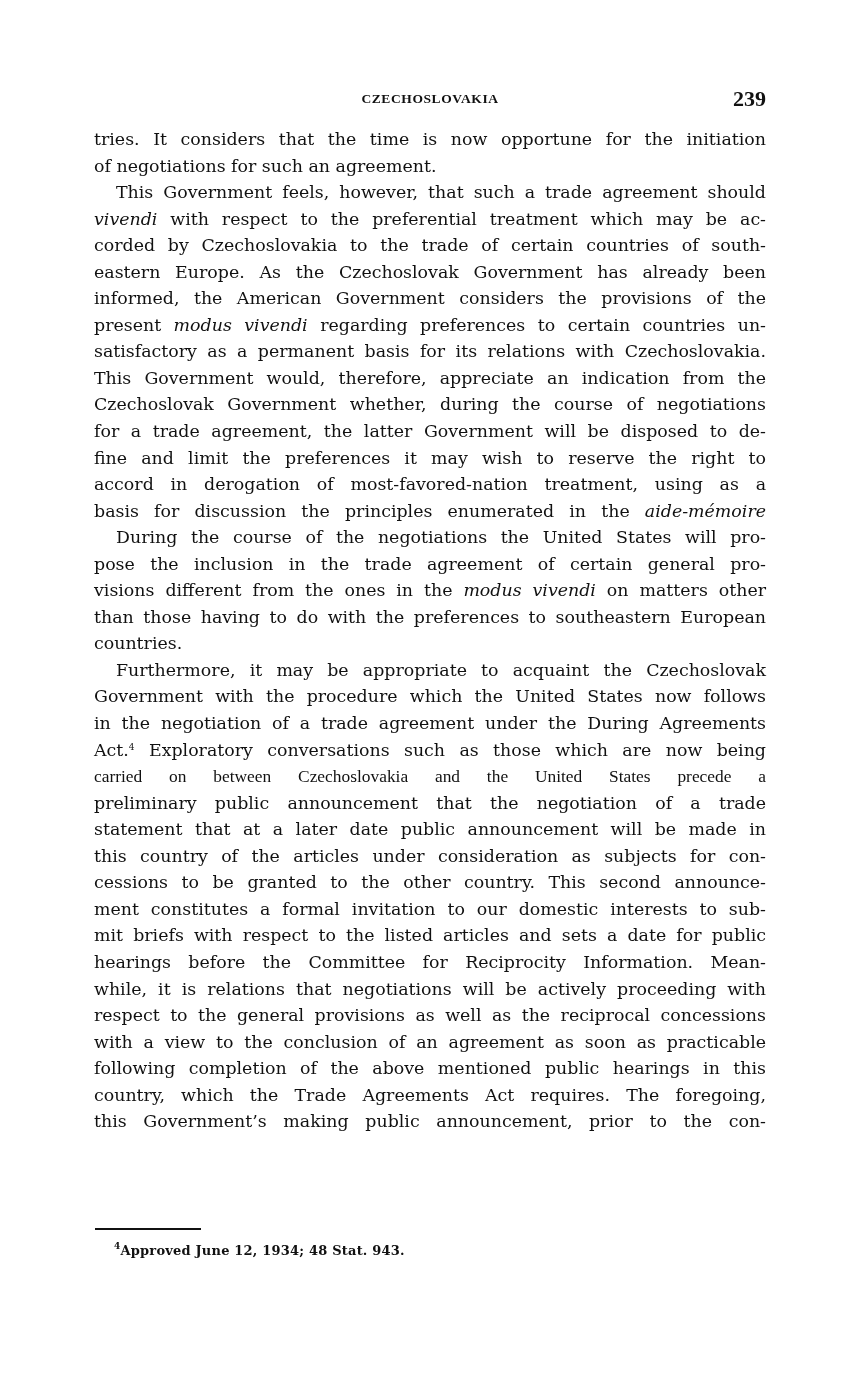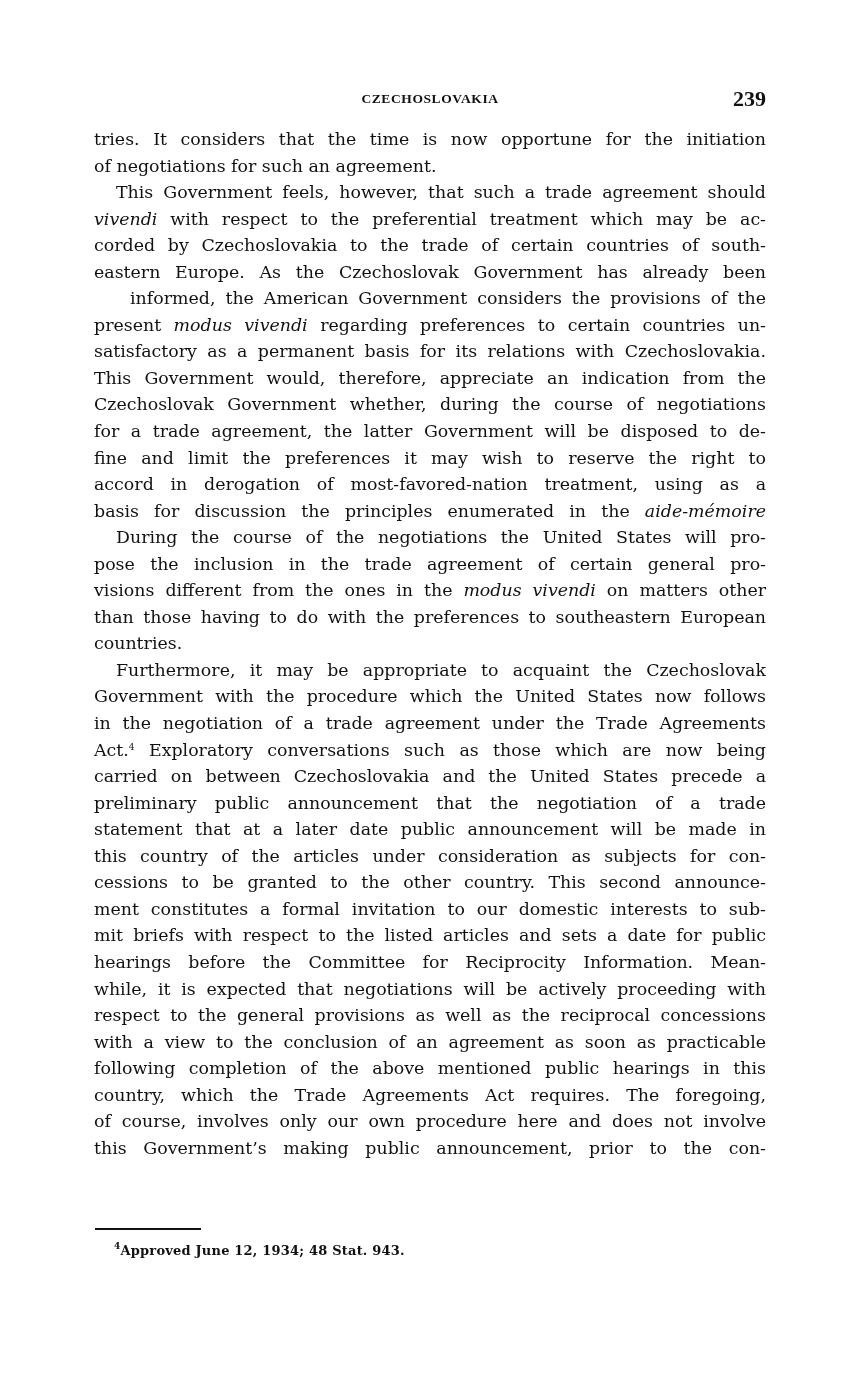--- a/index.html
+++ b/index.html
@@ -29,56 +29,55 @@
   <div class="body-text" id="body-text">
       <div>
         <span class="line" style="white-space: normal; text-align: justify; text-align-last: justify;"><span style="white-space: normal;">tries.  It considers that the time is now opportune for the initiation</span></span>
         <span class="line last" style="white-space: normal;"><span style="white-space: normal;">of negotiations for such an agreement.</span></span>
       </div>
       <div>
         <span class="line indent" style="white-space: normal; text-align: justify; text-align-last: justify;"><span style="white-space: normal;">This Government feels, however, that such a trade agreement should</span></span>
         <span class="line" style="white-space: normal; text-align: justify; text-align-last: justify;"><i style="white-space: normal;">vivendi</i><span style="white-space: normal;"> with respect to the preferential treatment which may be ac-</span></span>
         <span class="line" style="white-space: normal; text-align: justify; text-align-last: justify;"><span style="white-space: normal;">corded by Czechoslovakia to the trade of certain countries of south-</span></span>
         <span class="line" style="white-space: normal; text-align: justify; text-align-last: justify;"><span style="white-space: normal;">eastern Europe.  As the Czechoslovak Government has already been</span></span>
-        <span class="line" style="white-space: normal; text-align: justify; text-align-last: justify;"><span style="white-space: normal; margin-left: 36px;">informed, the American Government considers the provisions of the</span></span>
+        <span class="line" style="white-space: normal; text-align: justify; text-align-last: justify;"><span style="white-space: normal;">informed, the American Government considers the provisions of the</span></span>
         <span class="line" style="white-space: normal; text-align: justify; text-align-last: justify;"><span style="white-space: normal;">present </span><i style="white-space: normal;">modus vivendi</i><span style="white-space: normal;"> regarding preferences to certain countries un-</span></span>
         <span class="line" style="white-space: normal; text-align: justify; text-align-last: justify;"><span style="white-space: normal;">satisfactory as a permanent basis for its relations with Czechoslovakia.</span></span>
         <span class="line" style="white-space: normal; text-align: justify; text-align-last: justify;"><span style="white-space: normal;">This Government would, therefore, appreciate an indication from the</span></span>
         <span class="line" style="white-space: normal; text-align: justify; text-align-last: justify;"><span style="white-space: normal;">Czechoslovak Government whether, during the course of negotiations</span></span>
         <span class="line" style="white-space: normal; text-align: justify; text-align-last: justify;"><span style="white-space: normal;">for a trade agreement, the latter Government will be disposed to de-</span></span>
         <span class="line" style="white-space: normal; text-align: justify; text-align-last: justify;"><span style="white-space: normal;">fine and limit the preferences it may wish to reserve the right to</span></span>
         <span class="line" style="white-space: normal; text-align: justify; text-align-last: justify;"><span style="white-space: normal;">accord in derogation of most-favored-nation treatment, using as a</span></span>
         <span class="line" style="white-space: normal; text-align: justify; text-align-last: justify;"><span style="white-space: normal;">basis for discussion the principles enumerated in the </span><i style="white-space: normal;">aide-mémoire</i></span>
       </div>
       <div>
         <span class="line indent" style="white-space: normal; text-align: justify; text-align-last: justify;"><span style="white-space: normal;">During the course of the negotiations the United States will pro-</span></span>
         <span class="line" style="white-space: normal; text-align: justify; text-align-last: justify;"><span style="white-space: normal;">pose the inclusion in the trade agreement of certain general pro-</span></span>
         <span class="line" style="white-space: normal; text-align: justify; text-align-last: justify;"><span style="white-space: normal;">visions different from the ones in the </span><i style="white-space: normal;">modus vivendi</i><span style="white-space: normal;"> on matters other</span></span>
         <span class="line" style="white-space: normal; text-align: justify; text-align-last: justify;"><span style="white-space: normal;">than those having to do with the preferences to southeastern European</span></span>
         <span class="line last" style="white-space: normal;"><span style="white-space: normal;">countries.</span></span>
       </div>
       <div>
         <span class="line indent" style="white-space: normal; text-align: justify; text-align-last: justify;"><span style="white-space: normal;">Furthermore, it may be appropriate to acquaint the Czechoslovak</span></span>
         <span class="line" style="white-space: normal; text-align: justify; text-align-last: justify;"><span style="white-space: normal;">Government with the procedure which the United States now follows</span></span>
-        <span class="line" style="white-space: normal; text-align: justify; text-align-last: justify;"><span style="white-space: normal;">in the negotiation of a trade agreement under the Trade Agreements</span></span>
+        <span class="line" style="white-space: normal; text-align: justify; text-align-last: justify;"><span style="white-space: normal;">in the negotiation of a trade agreement under the During Agreements</span></span>
         <span class="line" style="white-space: normal; text-align: justify; text-align-last: justify;"><span style="white-space: normal;">Act.</span><sup style="white-space: pre;">4</sup><span style="white-space: normal;">  Exploratory conversations such as those which are now being</span></span>
-        <span class="line" style="white-space: normal; text-align: justify; text-align-last: justify;"><span style="white-space: normal;">carried on between Czechoslovakia and the United States precede a</span></span>
+        <span class="line" style="white-space: normal; text-align: justify; text-align-last: justify;"><span style="white-space: normal; font-family: Liberation Serif, serif;">carried on between Czechoslovakia and the United States precede a</span></span>
         <span class="line" style="white-space: normal; text-align: justify; text-align-last: justify;"><span style="white-space: normal;">preliminary public announcement that the negotiation of a trade</span></span>
         <span class="line" style="white-space: normal; text-align: justify; text-align-last: justify;"><span style="white-space: normal;">statement that at a later date public announcement will be made in</span></span>
         <span class="line" style="white-space: normal; text-align: justify; text-align-last: justify;"><span style="white-space: normal;">this country of the articles under consideration as subjects for con-</span></span>
         <span class="line" style="white-space: normal; text-align: justify; text-align-last: justify;"><span style="white-space: normal;">cessions to be granted to the other country.  This second announce-</span></span>
         <span class="line" style="white-space: normal; text-align: justify; text-align-last: justify;"><span style="white-space: normal;">ment constitutes a formal invitation to our domestic interests to sub-</span></span>
         <span class="line" style="white-space: normal; text-align: justify; text-align-last: justify;"><span style="white-space: normal;">mit briefs with respect to the listed articles and sets a date for public</span></span>
         <span class="line" style="white-space: normal; text-align: justify; text-align-last: justify;"><span style="white-space: normal;">hearings before the Committee for Reciprocity Information.  Mean-</span></span>
-        <span class="line" style="white-space: normal; text-align: justify; text-align-last: justify;"><span style="white-space: normal;">while, it is expected that negotiations will be actively proceeding with</span></span>
+        <span class="line" style="white-space: normal; text-align: justify; text-align-last: justify;"><span style="white-space: normal;">while, it is relations that negotiations will be actively proceeding with</span></span>
         <span class="line" style="white-space: normal; text-align: justify; text-align-last: justify;"><span style="white-space: normal;">respect to the general provisions as well as the reciprocal concessions</span></span>
         <span class="line" style="white-space: normal; text-align: justify; text-align-last: justify;"><span style="white-space: normal;">with a view to the conclusion of an agreement as soon as practicable</span></span>
         <span class="line" style="white-space: normal; text-align: justify; text-align-last: justify;"><span style="white-space: normal;">following completion of the above mentioned public hearings in this</span></span>
         <span class="line" style="white-space: normal; text-align: justify; text-align-last: justify;"><span style="white-space: normal;">country, which the Trade Agreements Act requires.  The foregoing,</span></span>
-        <span class="line" style="white-space: normal; text-align: justify; text-align-last: justify;"><span style="white-space: normal;">of course, involves only our own procedure here and does not involve</span></span>
         <span class="line" style="white-space: normal; text-align: justify; text-align-last: justify;"><span style="white-space: normal;">this Government’s making public announcement, prior to the con-</span></span>
       </div>
     </div>
 
   <div class="fn-rule"></div>
   <div class="footnote">
     <sup>4</sup><span>Approved June 12, 1934; 48 Stat. 943.</span>
   </div>
 </div>
 

